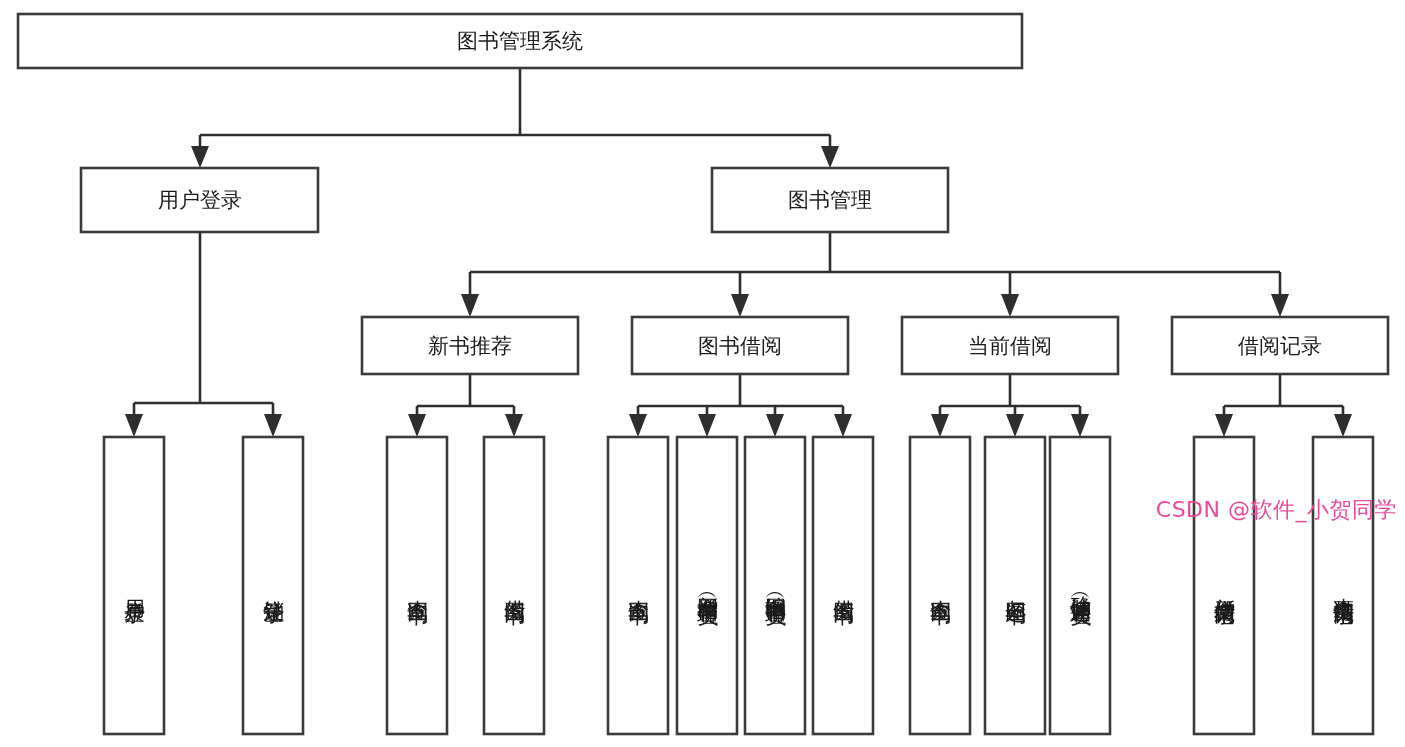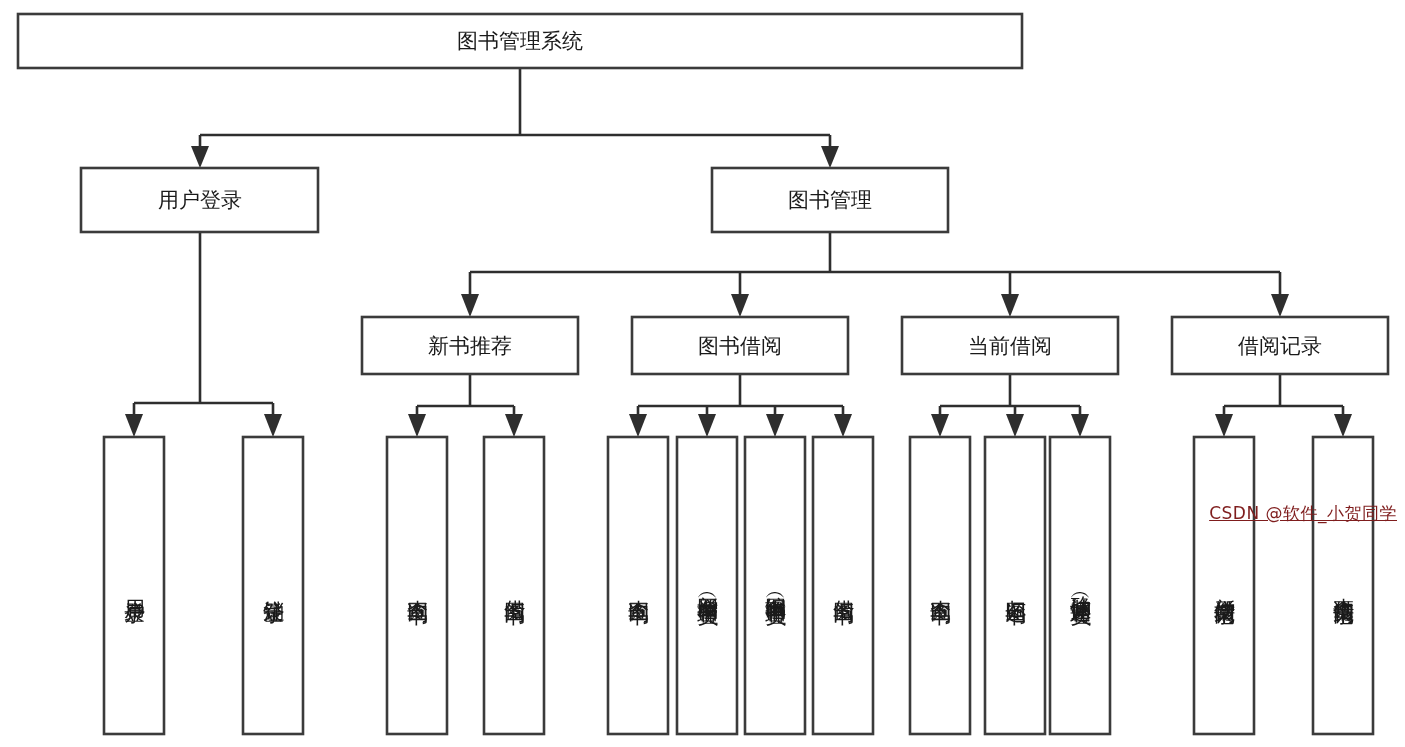--- a/index.html
+++ b/index.html
@@ -63,25 +63,24 @@
     justify-content: center;
     text-align: center;
     white-space: nowrap;
     pointer-events: none;
   }
   .watermark {
     position: absolute;
     right: 8px;
     bottom: 4px;
     font-family: "DejaVu Sans", "Liberation Sans", sans-serif;
-    font-size: 17px;
-    color: #7f1d1d;
+    font-size: 22px;
+    color: #ec4899;
     letter-spacing: 0.5px;
     white-space: nowrap;
-    text-decoration: underline;
   }
 </style>
 </head>
 <body>
 
 <div id="diagram-root">
 
   <svg class="diagram-canvas" viewBox="0 0 1405 747" xmlns="http://www.w3.org/2000/svg">
 
     <g>

